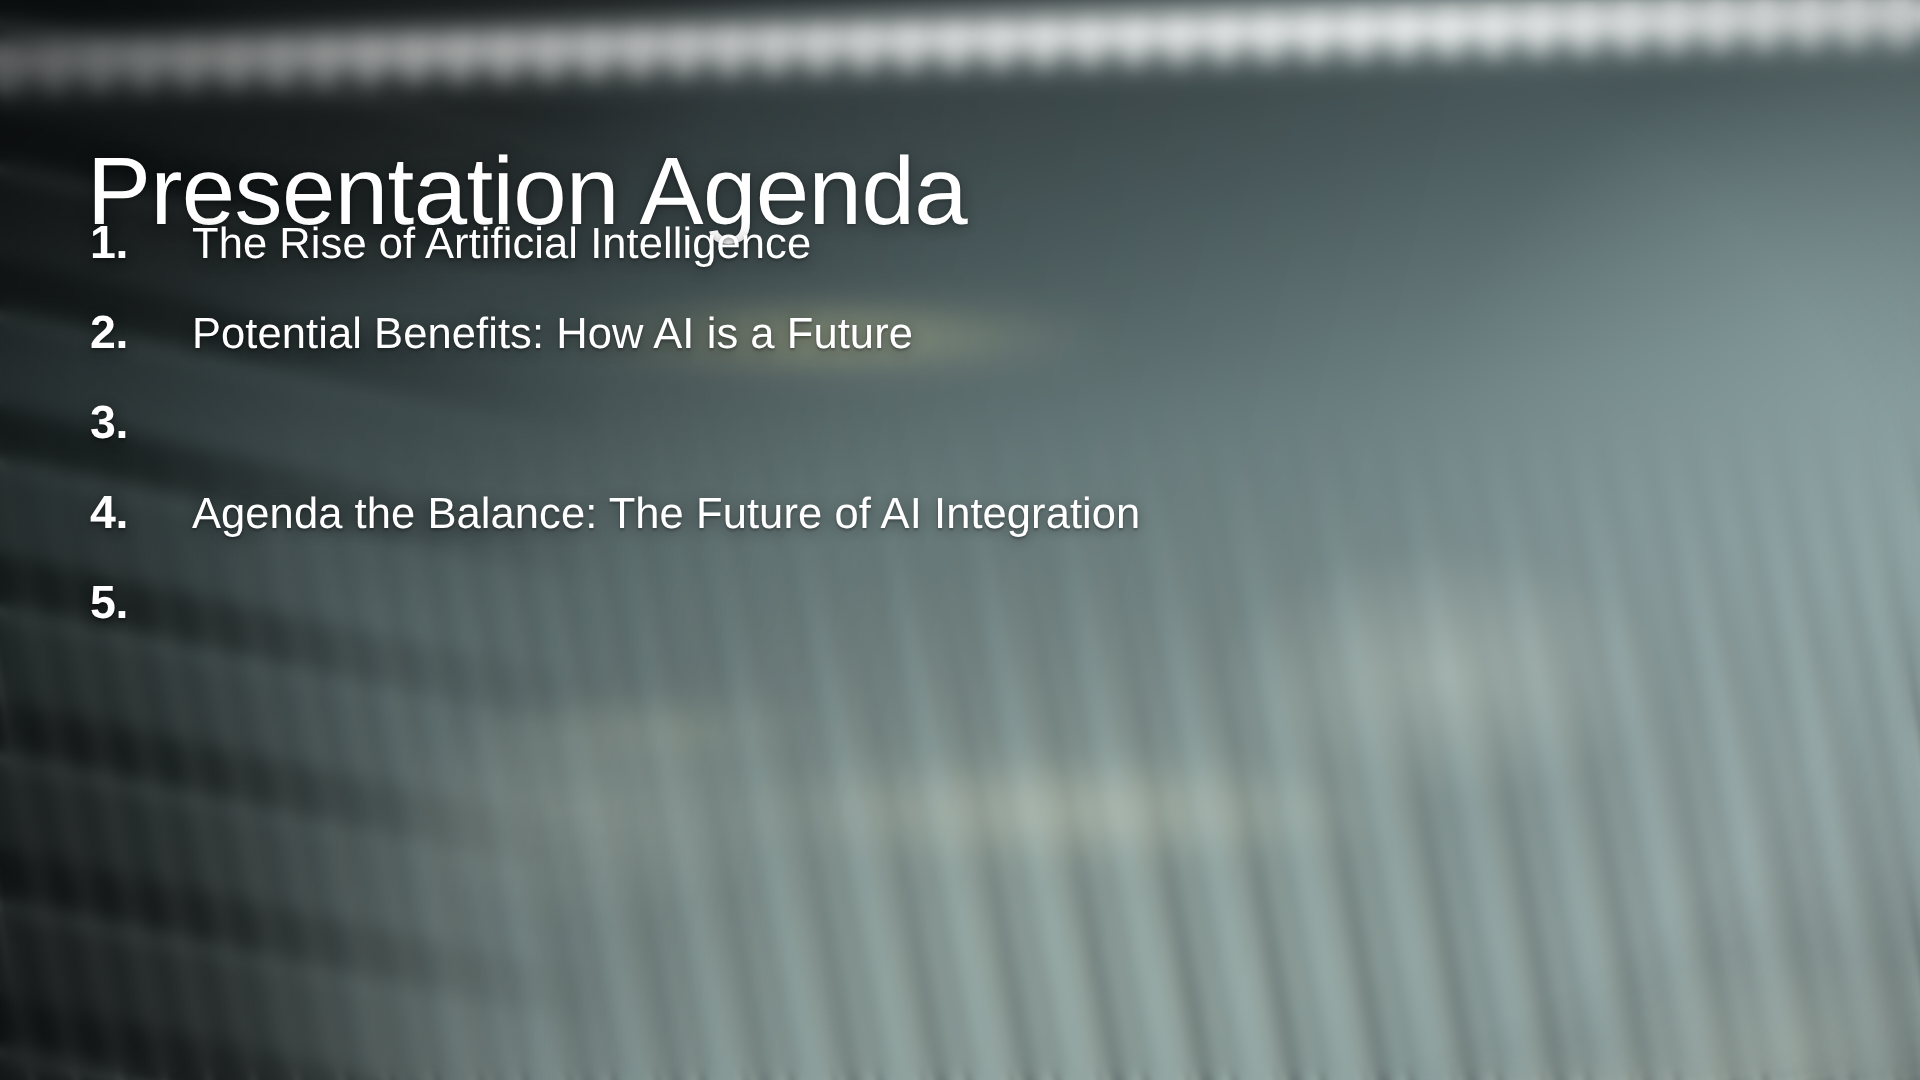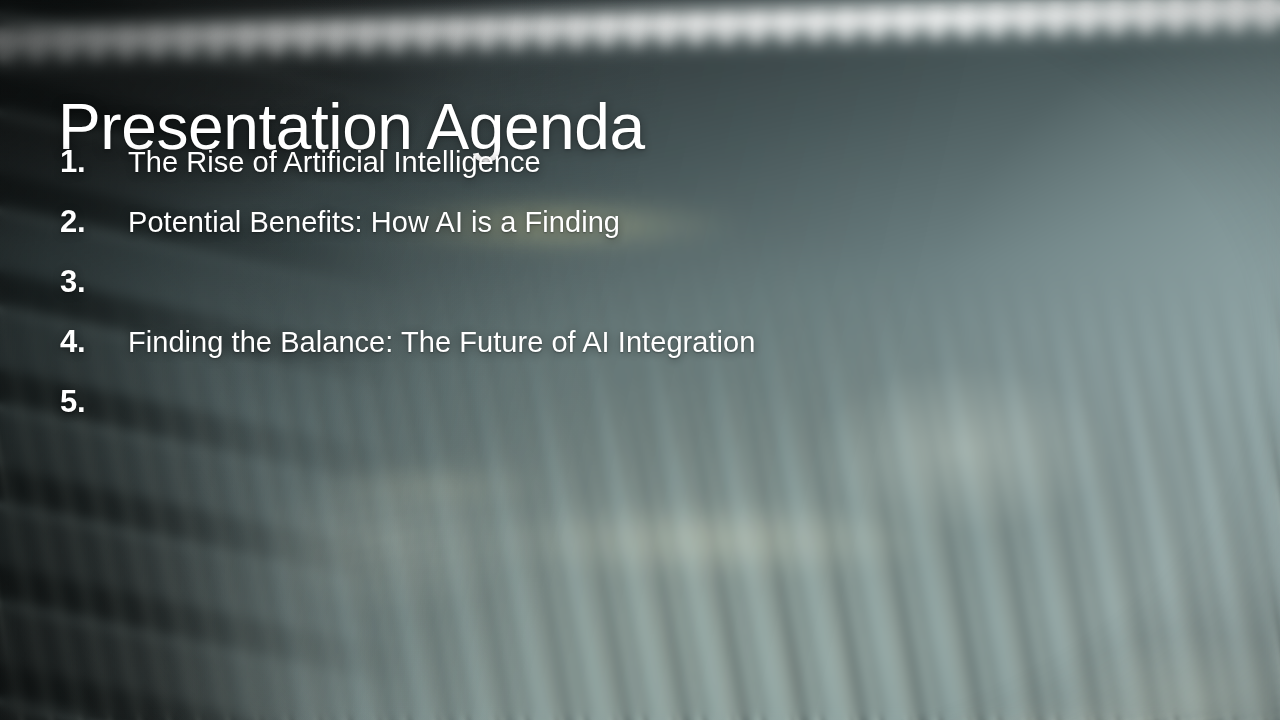--- a/index.html
+++ b/index.html
@@ -213,30 +213,30 @@
 
     <ol class="agenda-list">
 
       <li class="agenda-item">
         <span class="item-number">1.</span>
         <span class="item-label">The Rise of Artificial Intelligence</span>
       </li>
 
       <li class="agenda-item">
         <span class="item-number">2.</span>
-        <span class="item-label">Potential Benefits: How AI is a Finding</span>
+        <span class="item-label">Potential Benefits: How AI is a Future</span>
       </li>
 
       <li class="agenda-item">
         <span class="item-number">3.</span>
       </li>
 
       <li class="agenda-item">
         <span class="item-number">4.</span>
-        <span class="item-label">Finding the Balance: The Future of AI Integration</span>
+        <span class="item-label">Agenda the Balance: The Future of AI Integration</span>
       </li>
 
       <li class="agenda-item">
         <span class="item-number">5.</span>
       </li>
 
     </ol>
   </div>
 </div>
 

